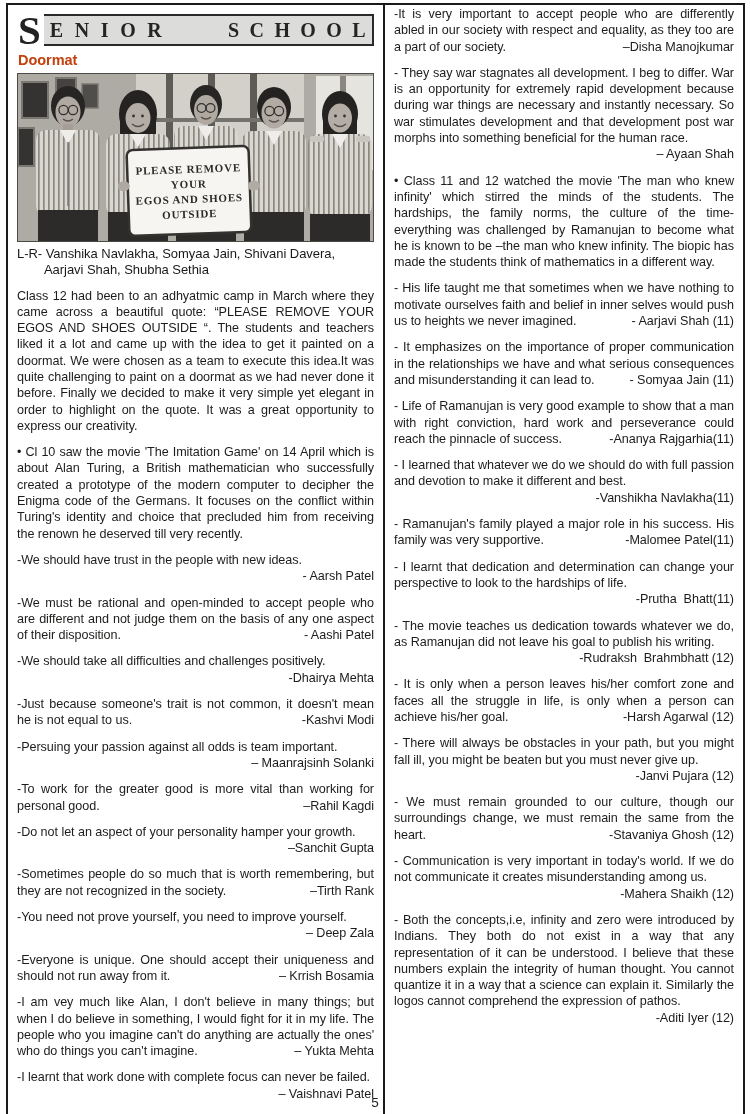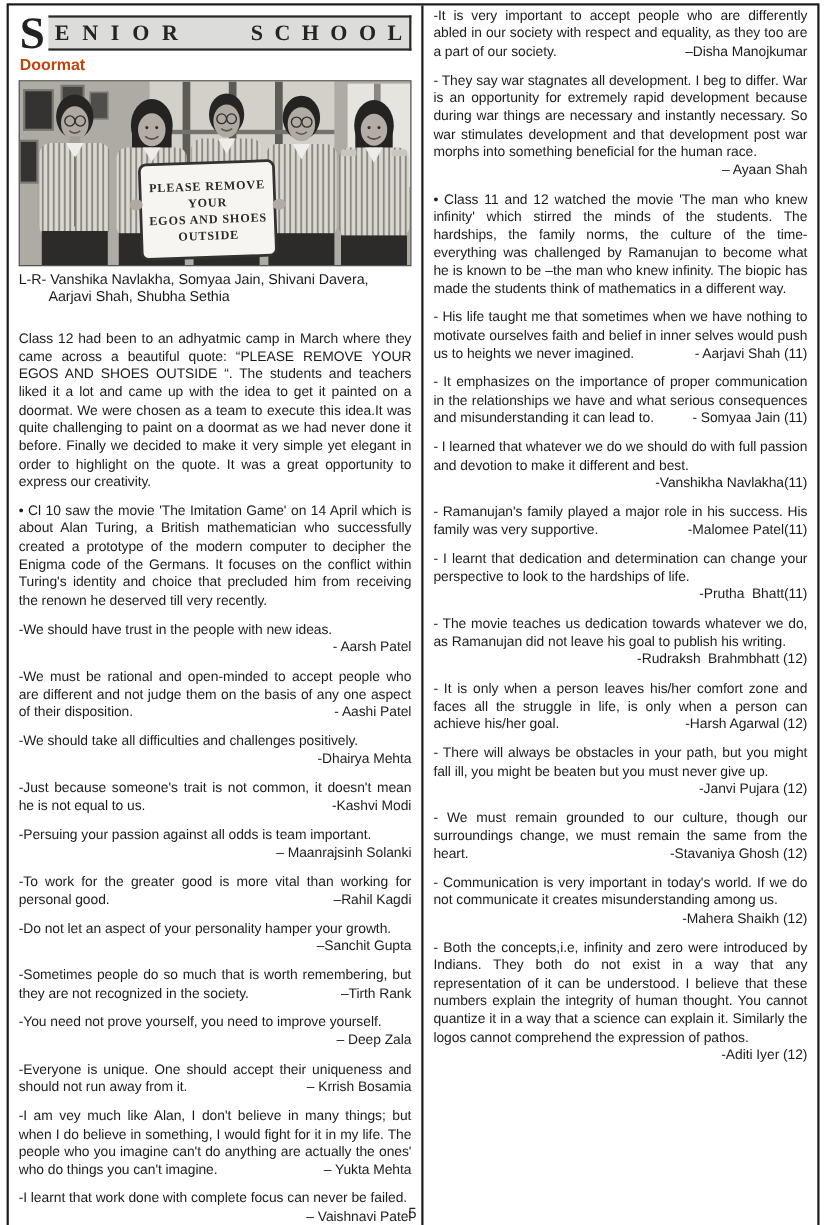--- a/index.html
+++ b/index.html
@@ -46,21 +46,21 @@
   .section-sub{
     font-weight:bold;font-size:14.5px;text-align:left;
     margin:1px 0 3px 1px;color:#c2410c;
   }
 
   .photo-wrap{border:1px solid #4c4a47;line-height:0;background:#b7b4ae;}
   .photo-wrap svg{display:block;}
 
   .caption{
     text-align:left;font-size:13px;line-height:1.26;
-    margin:4px 0 21px 0;color:#1b1a19;
+    margin:4px 0 9px 0;color:#1b1a19;
   }
   .caption .l2{padding-left:27px;}
 
   .block{margin:0 0 10px 0;display:flow-root;}
   .block:last-child{margin-bottom:13px;}
   .block .author{float:right;margin-left:14px;white-space:pre;}
 
   .pageno{
     position:absolute;left:0;right:0;bottom:4px;
     text-align:center;font-size:13.5px;color:#222;
@@ -275,20 +275,24 @@
         <div class="block">
           <span class="qtext">- His life taught me that sometimes when we have nothing to motivate ourselves faith and belief in inner selves would push us to heights we never imagined.</span>
           <span class="author">- Aarjavi Shah (11)</span>
         </div>
 
         <div class="block">
           <span class="qtext">- It emphasizes on the importance of proper communication in the relationships we have and what serious consequences and misunderstanding it can lead to.</span>
           <span class="author">- Somyaa Jain (11)</span>
         </div>
 
+        <div class="block">
+          <span class="qtext">- Life of Ramanujan is very good example to show that a man with right conviction, hard work and perseverance could reach the pinnacle of success.</span>
+          <span class="author">-Ananya Rajgarhia(11)</span>
+        </div>
 
         <div class="block">
           <span class="qtext">- I learned that whatever we do we should do with full passion and devotion to make it different and best.</span>
           <span class="author">-Vanshikha Navlakha(11)</span>
         </div>
 
         <div class="block">
           <span class="qtext">- Ramanujan's family played a major role in his success. His family was very supportive.</span>
           <span class="author">-Malomee Patel(11)</span>
         </div>

